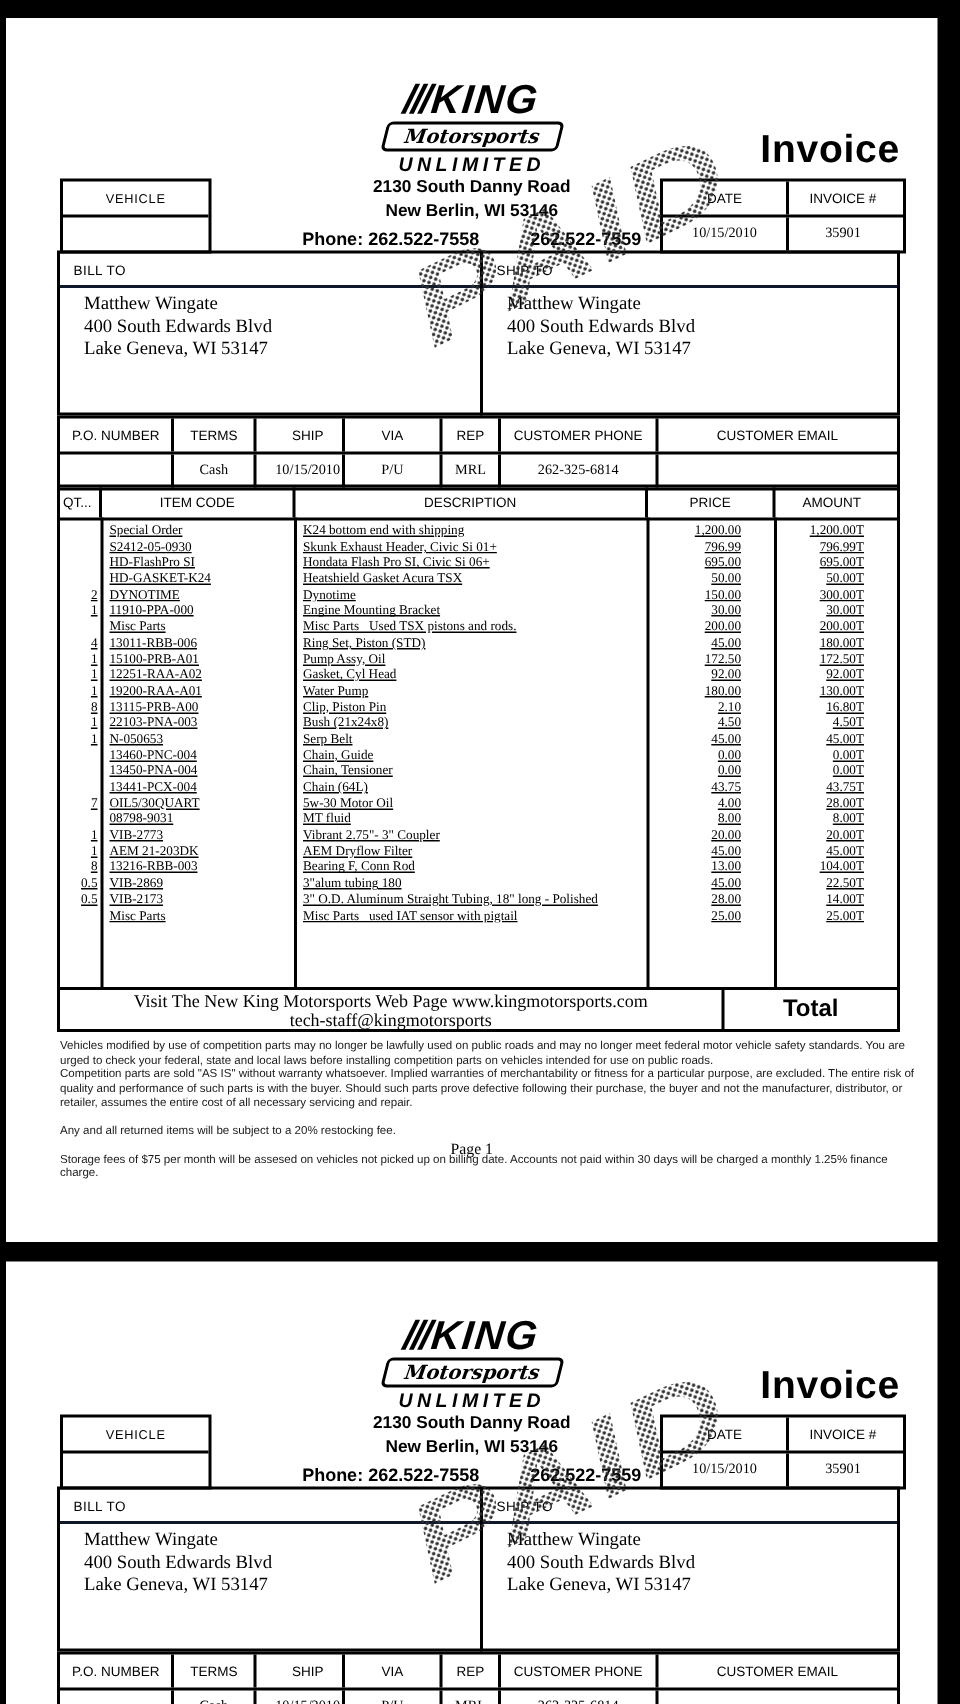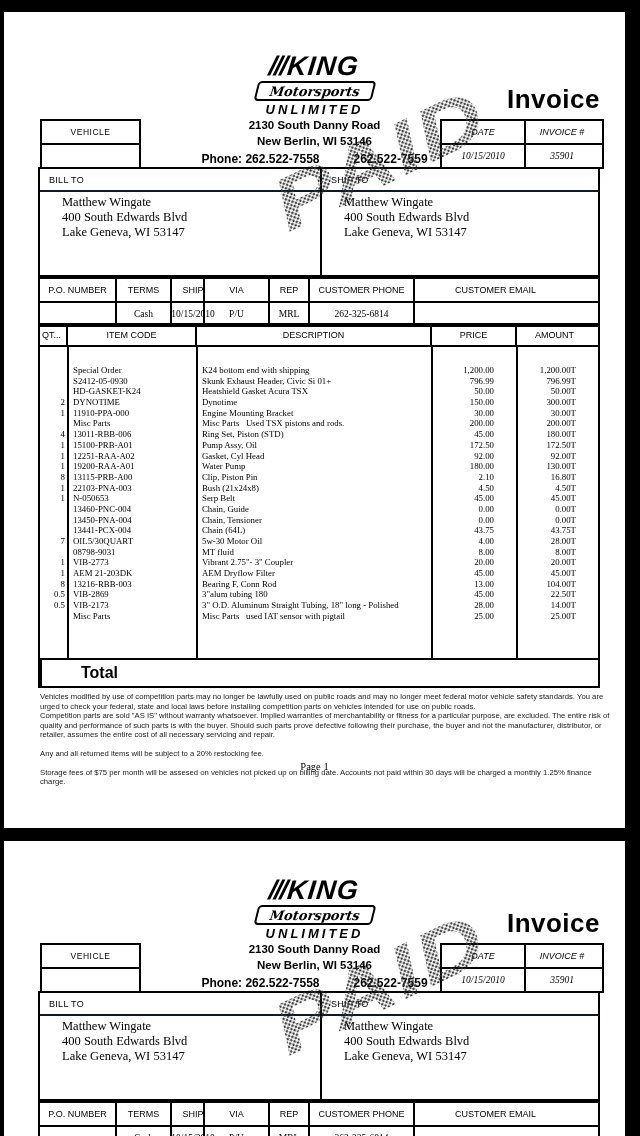--- a/index.html
+++ b/index.html
@@ -25,58 +25,58 @@
   .invoice-title{position:absolute;top:72px;right:25px;font-size:26px;font-weight:bold;letter-spacing:0.5px;}
 
   
   .vehicle-table{position:absolute;left:36px;top:107px;width:97px;border:2px solid #000;}
   .vehicle-table .vt-head{height:22px;border-bottom:2px solid #000;display:flex;align-items:center;justify-content:center;font-size:8.5px;letter-spacing:0.5px;}
   .vehicle-table .vt-body{height:22px;}
 
   .dateinv-table{position:absolute;left:436px;top:107px;width:160px;border:2px solid #000;}
   .di-row{display:flex;height:22px;}
   .di-row.head{border-bottom:2px solid #000;font-size:9px;}
-  .di-cell{display:flex;align-items:center;justify-content:center;font-style:italic;}
+  .di-cell{display:flex;align-items:center;justify-content:center;}
   .di-c1{width:84px;border-right:2px solid #000;box-sizing:border-box;}
   .di-c2{width:72px;}
   .di-val{font-family:"Liberation Serif",serif;font-size:9.5px;}
 
   
   .stamp{position:absolute;left:258px;top:100px;width:240px;height:96px;transform:rotate(-26deg);z-index:5;}
   .stamp-text{font-family:"Liberation Sans",sans-serif;font-style:italic;font-weight:900;font-size:74px;letter-spacing:2px;}
 
   
   .addr-box{position:absolute;top:155px;height:110px;border:2px solid #000;box-sizing:border-box;background:transparent;}
   .bill-box{left:34px;width:284px;}
   .ship-box{left:316px;width:280px;}
   .addr-head{height:21px;border-bottom:2px solid #0f172a;display:flex;align-items:center;font-size:9px;padding-left:9px;letter-spacing:0.3px;}
-  .addr-body{padding:3px 0 0 22px;font-family:"Liberation Serif",serif;font-size:12.5px;line-height:15px;}
+  .addr-body{padding:3px 0 0 5px;font-family:"Liberation Serif",serif;font-size:12.5px;line-height:15px;margin-left:11px;}
 
   
   .po-table{position:absolute;left:34px;top:265px;width:562px;border:2px solid #000;box-sizing:border-box;}
   .po-row{display:flex;height:22px;}
   .po-row.head{border-bottom:2px solid #000;font-size:9px;}
   .po-cell{display:flex;align-items:center;justify-content:center;box-sizing:border-box;}
   .po-cell.b{border-right:2px solid #000;}
   .po-val{font-family:"Liberation Serif",serif;font-size:9.5px;}
-  .w-po{width:77px;}.w-terms{width:55px;}.w-ship{width:33px;padding-left:11px;}.w-via{width:65px;}
+  .w-po{width:77px;}.w-terms{width:55px;}.w-ship{width:60px;padding-left:11px;}.w-via{width:65px;}
   .w-rep{width:40px;}.w-phone{width:105px;}.w-email{width:161px;}
 
   
   .items-header{position:absolute;left:34px;top:311px;width:562px;height:24px;border:2px solid #000;box-sizing:border-box;display:flex;font-size:9px;}
   .ih-cell{display:flex;align-items:center;justify-content:center;box-sizing:border-box;}
   .ih-cell.b{border-right:2px solid #000;}
   .ih-qty{width:28px;justify-content:flex-start;padding-left:2px;}
   .ih-code{width:129px;}
   .ih-desc{width:235px;}
   .ih-price{width:85px;}
   .ih-amount{width:75px;}
 
   .items-body{position:absolute;left:34px;top:333px;width:562px;height:315px;border:2px solid #000;border-top:none;box-sizing:border-box;}
-  .items-rows{position:relative;padding-top:20px;}
+  .items-rows{position:relative;padding-top:3px;text-decoration:underline;}
   .irow{display:flex;height:10.7px;line-height:10.7px;font-family:"Liberation Serif",serif;font-size:8.8px;white-space:pre;}
   .icell{box-sizing:border-box;overflow:hidden;}
   .c-qty{width:28px;text-align:right;padding-right:3px;}
   .c-code{width:129px;padding-left:5px;}
   .c-desc{width:235px;padding-left:5px;}
   .c-price{width:66px;text-align:right;padding-right:4px;}
   .c-amount{width:81px;text-align:right;padding-right:3px;}
   .vline{position:absolute;top:0;bottom:0;width:2px;background:#000;}
   .vl-1{left:27px;}.vl-2{left:156px;}.vl-3{left:391px;}.vl-4{left:476px;}
 
@@ -181,20 +181,21 @@
     </div>
 
     <div class="items-body">
       <div class="vline vl-1"></div>
       <div class="vline vl-2"></div>
       <div class="vline vl-3"></div>
       <div class="vline vl-4"></div>
       <div class="items-rows">
           <div class="irow"><div class="icell c-qty"></div><div class="icell c-code">Special Order</div><div class="icell c-desc">K24 bottom end with shipping</div><div class="icell c-price">1,200.00</div><div class="icell c-amount">1,200.00T</div></div>
           <div class="irow"><div class="icell c-qty"></div><div class="icell c-code">S2412-05-0930</div><div class="icell c-desc">Skunk Exhaust Header, Civic Si 01+</div><div class="icell c-price">796.99</div><div class="icell c-amount">796.99T</div></div>
+          <div class="irow"><div class="icell c-qty"></div><div class="icell c-code">HD-FlashPro SI</div><div class="icell c-desc">Hondata Flash Pro SI, Civic Si 06+</div><div class="icell c-price">695.00</div><div class="icell c-amount">695.00T</div></div>
           <div class="irow"><div class="icell c-qty"></div><div class="icell c-code">HD-GASKET-K24</div><div class="icell c-desc">Heatshield Gasket Acura TSX</div><div class="icell c-price">50.00</div><div class="icell c-amount">50.00T</div></div>
           <div class="irow"><div class="icell c-qty">2</div><div class="icell c-code">DYNOTIME</div><div class="icell c-desc">Dynotime</div><div class="icell c-price">150.00</div><div class="icell c-amount">300.00T</div></div>
           <div class="irow"><div class="icell c-qty">1</div><div class="icell c-code">11910-PPA-000</div><div class="icell c-desc">Engine Mounting Bracket</div><div class="icell c-price">30.00</div><div class="icell c-amount">30.00T</div></div>
           <div class="irow"><div class="icell c-qty"></div><div class="icell c-code">Misc Parts</div><div class="icell c-desc">Misc Parts   Used TSX pistons and rods.</div><div class="icell c-price">200.00</div><div class="icell c-amount">200.00T</div></div>
           <div class="irow"><div class="icell c-qty">4</div><div class="icell c-code">13011-RBB-006</div><div class="icell c-desc">Ring Set, Piston (STD)</div><div class="icell c-price">45.00</div><div class="icell c-amount">180.00T</div></div>
           <div class="irow"><div class="icell c-qty">1</div><div class="icell c-code">15100-PRB-A01</div><div class="icell c-desc">Pump Assy, Oil</div><div class="icell c-price">172.50</div><div class="icell c-amount">172.50T</div></div>
           <div class="irow"><div class="icell c-qty">1</div><div class="icell c-code">12251-RAA-A02</div><div class="icell c-desc">Gasket, Cyl Head</div><div class="icell c-price">92.00</div><div class="icell c-amount">92.00T</div></div>
           <div class="irow"><div class="icell c-qty">1</div><div class="icell c-code">19200-RAA-A01</div><div class="icell c-desc">Water Pump</div><div class="icell c-price">180.00</div><div class="icell c-amount">130.00T</div></div>
           <div class="irow"><div class="icell c-qty">8</div><div class="icell c-code">13115-PRB-A00</div><div class="icell c-desc">Clip, Piston Pin</div><div class="icell c-price">2.10</div><div class="icell c-amount">16.80T</div></div>
           <div class="irow"><div class="icell c-qty">1</div><div class="icell c-code">22103-PNA-003</div><div class="icell c-desc">Bush (21x24x8)</div><div class="icell c-price">4.50</div><div class="icell c-amount">4.50T</div></div>
@@ -207,20 +208,24 @@
           <div class="irow"><div class="icell c-qty">1</div><div class="icell c-code">VIB-2773</div><div class="icell c-desc">Vibrant 2.75"- 3" Coupler</div><div class="icell c-price">20.00</div><div class="icell c-amount">20.00T</div></div>
           <div class="irow"><div class="icell c-qty">1</div><div class="icell c-code">AEM 21-203DK</div><div class="icell c-desc">AEM Dryflow Filter</div><div class="icell c-price">45.00</div><div class="icell c-amount">45.00T</div></div>
           <div class="irow"><div class="icell c-qty">8</div><div class="icell c-code">13216-RBB-003</div><div class="icell c-desc">Bearing F, Conn Rod</div><div class="icell c-price">13.00</div><div class="icell c-amount">104.00T</div></div>
           <div class="irow"><div class="icell c-qty">0.5</div><div class="icell c-code">VIB-2869</div><div class="icell c-desc">3"alum tubing 180</div><div class="icell c-price">45.00</div><div class="icell c-amount">22.50T</div></div>
           <div class="irow"><div class="icell c-qty">0.5</div><div class="icell c-code">VIB-2173</div><div class="icell c-desc">3" O.D. Aluminum Straight Tubing, 18" long - Polished</div><div class="icell c-price">28.00</div><div class="icell c-amount">14.00T</div></div>
           <div class="irow"><div class="icell c-qty"></div><div class="icell c-code">Misc Parts</div><div class="icell c-desc">Misc Parts   used IAT sensor with pigtail</div><div class="icell c-price">25.00</div><div class="icell c-amount">25.00T</div></div>
         </div>
     </div>
 
     <div class="footer-row">
+      <div class="visit-box">
+        <div>Visit The New King Motorsports Web Page www.kingmotorsports.com</div>
+        <div>tech-staff@kingmotorsports</div>
+      </div>
       <div class="total-box">Total</div>
     </div>
 
     <div class="disclaimers">
       <div class="disc-p">Vehicles modified by use of competition parts may no longer be lawfully used on public roads and may no longer meet federal motor vehicle safety standards. You are urged to check your federal, state and local laws before installing competition parts on vehicles intended for use on public roads.</div>
       <div class="disc-p">Competition parts are sold "AS IS" without warranty whatsoever.  Implied warranties of merchantability or fitness for a particular purpose, are excluded.  The entire risk of quality and performance of such parts is with the buyer.  Should such parts prove defective following their purchase, the buyer and not the manufacturer, distributor, or retailer, assumes the entire cost of all necessary servicing and repair.</div>
       <div class="disc-gap"></div>
       <div class="disc-p">Any and all returned items will be subject to a 20% restocking fee.</div>
       <div class="disc-gap"></div>
       <div class="disc-p">Storage fees of $75 per month will be assesed on vehicles not picked up on billing date. Accounts not paid within 30 days will be charged a monthly 1.25% finance charge.</div>

